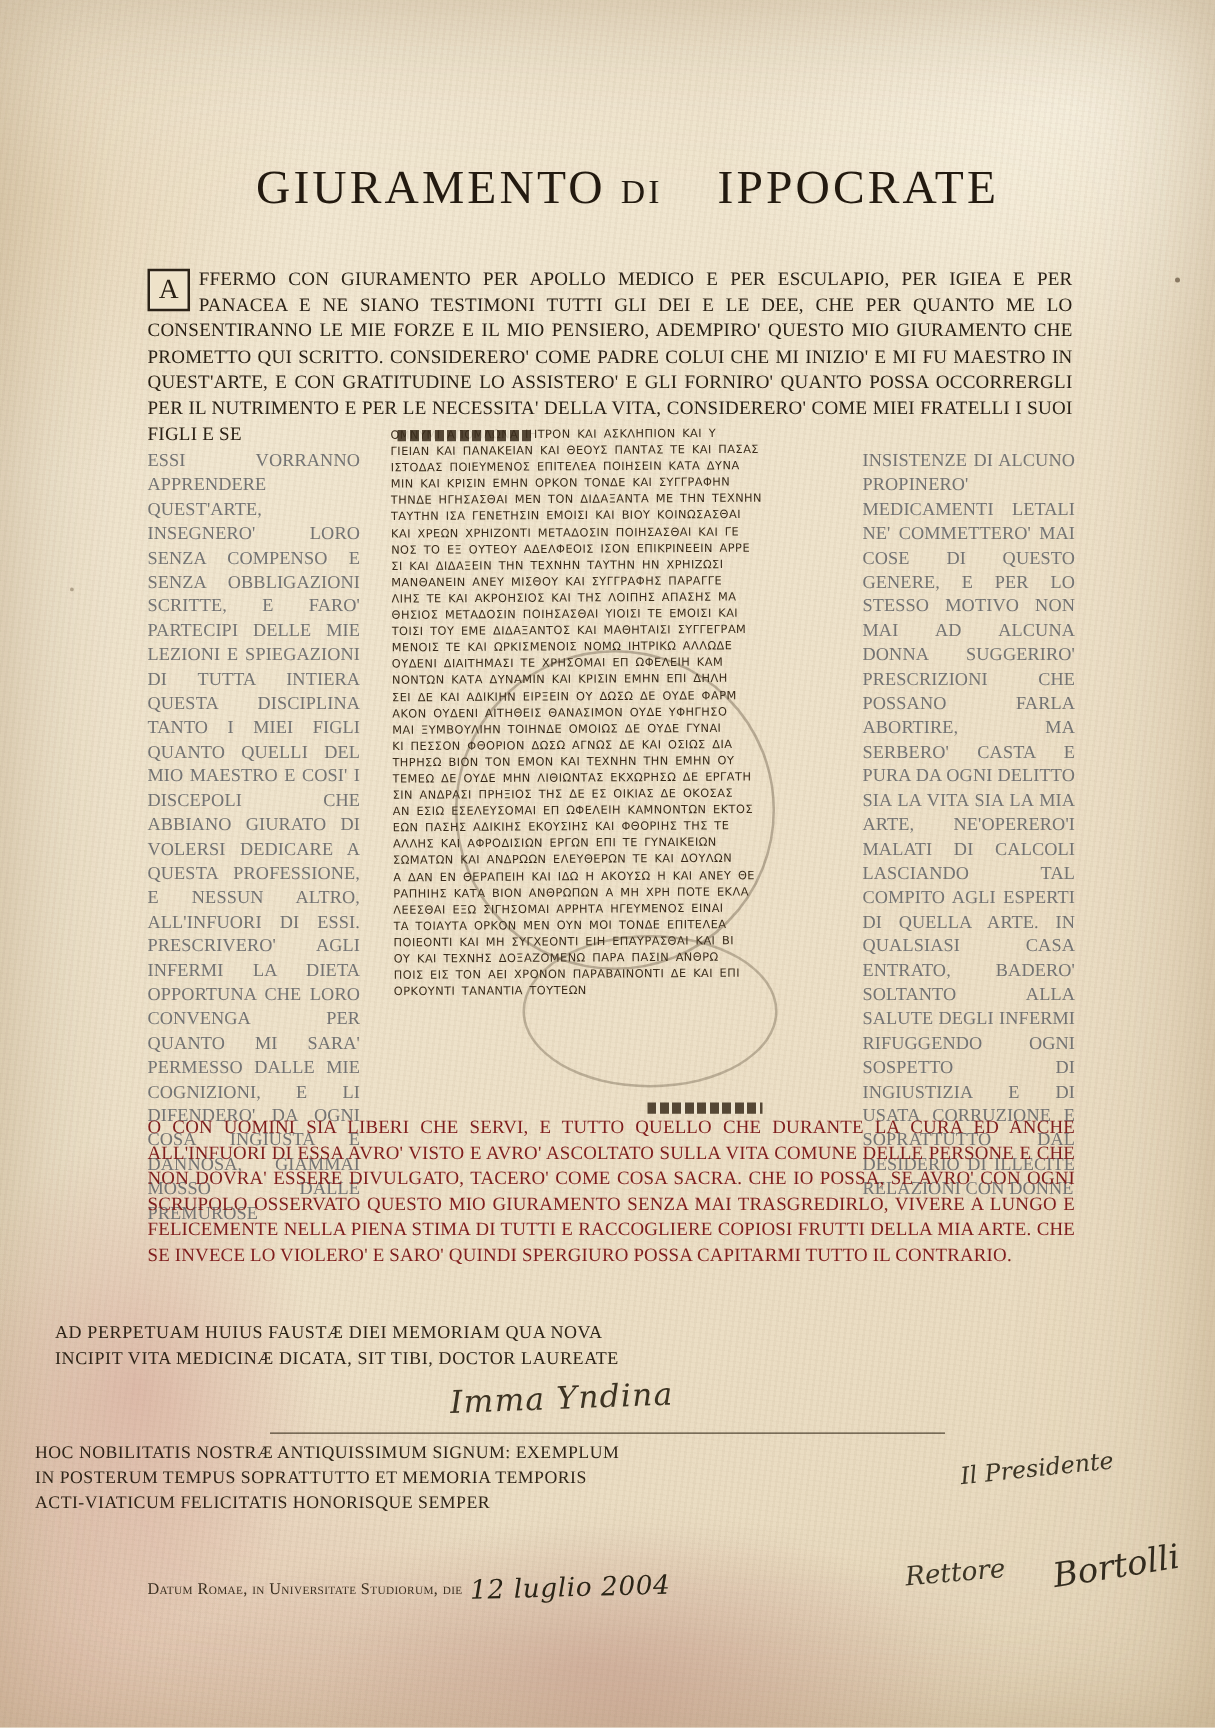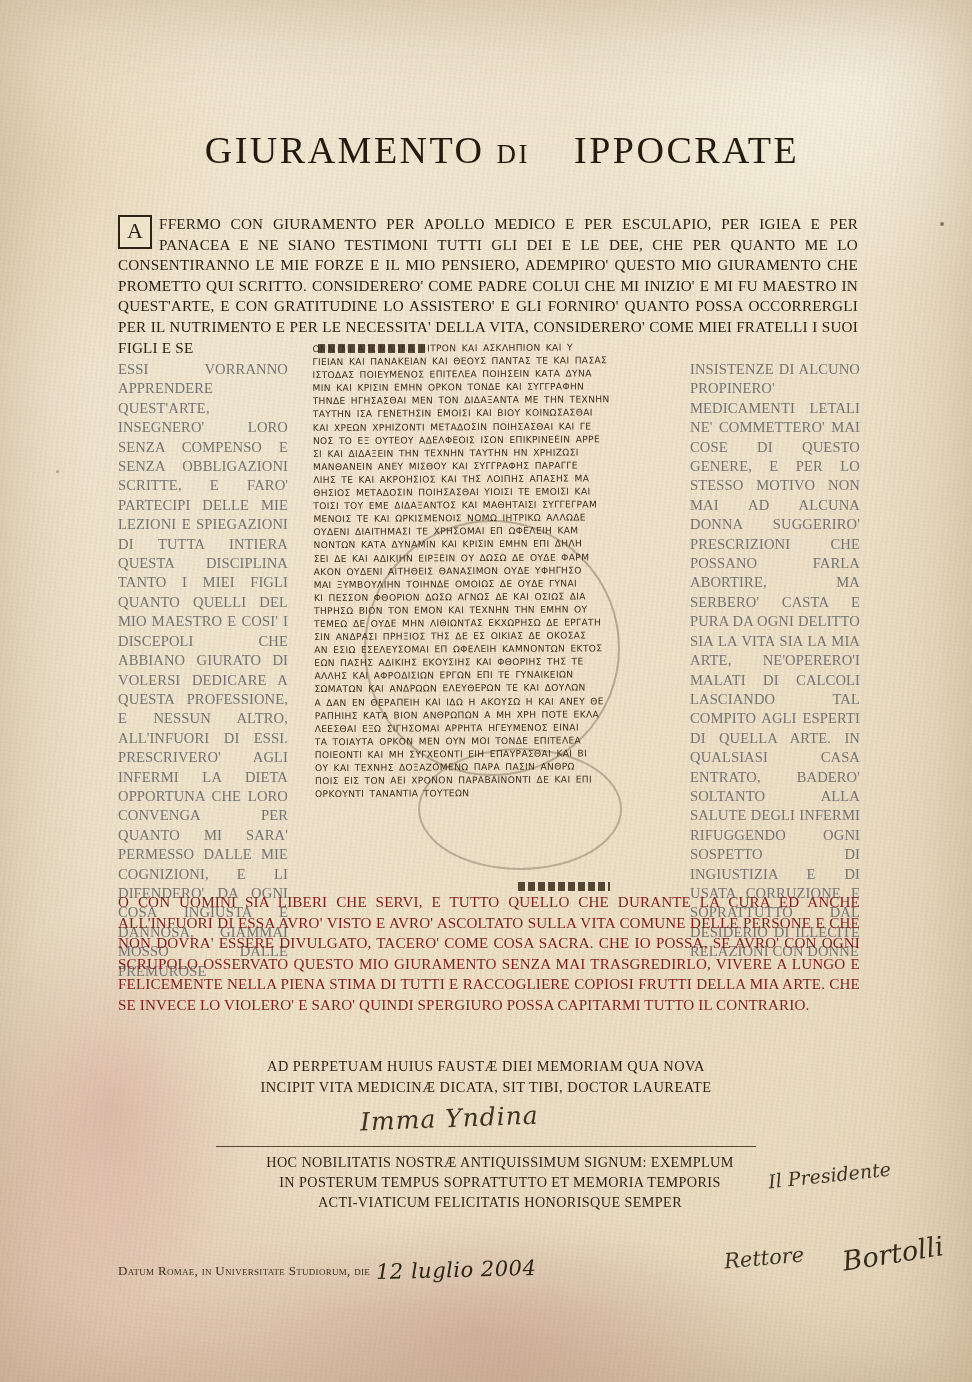--- a/index.html
+++ b/index.html
@@ -187,26 +187,27 @@
     text-align: justify;
     letter-spacing: .15px;
     color: #7f1d1d;
   }
 
   
   .latin {
     position: absolute;
     left: 0; right: 0;
     top: 1056px;
-    text-align: center;
+    text-align: left;
     font-size: 14.4px;
     line-height: 21px;
     font-variant: small-caps;
     letter-spacing: .5px;
     color: #2e2418;
+    padding-left: 44px;
   }
 
   
   .sig-name {
     position: absolute;
     left: 360px;
     top: 1104px;
     font-family: "DejaVu Serif", serif;
     font-style: italic;
     font-size: 25px;
@@ -222,21 +223,20 @@
     width: 540px;
     height: 1px;
     background: #3a2e1d;
     opacity: .85;
   }
 
   .nobilitas {
     position: absolute;
     left: 0; right: 0;
     top: 1152px;
-    text-align: center;
     font-size: 14.2px;
     line-height: 20px;
     font-variant: small-caps;
     letter-spacing: .4px;
     color: #2e2418;
     margin-left: 28px;
   }
 
   
   .pres-label {

